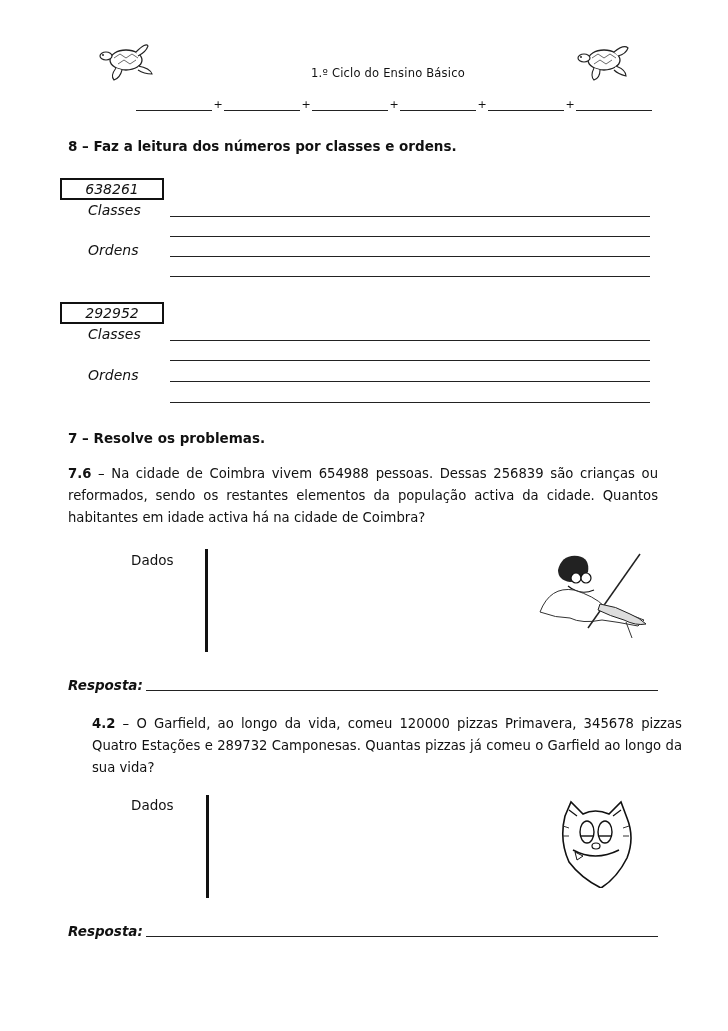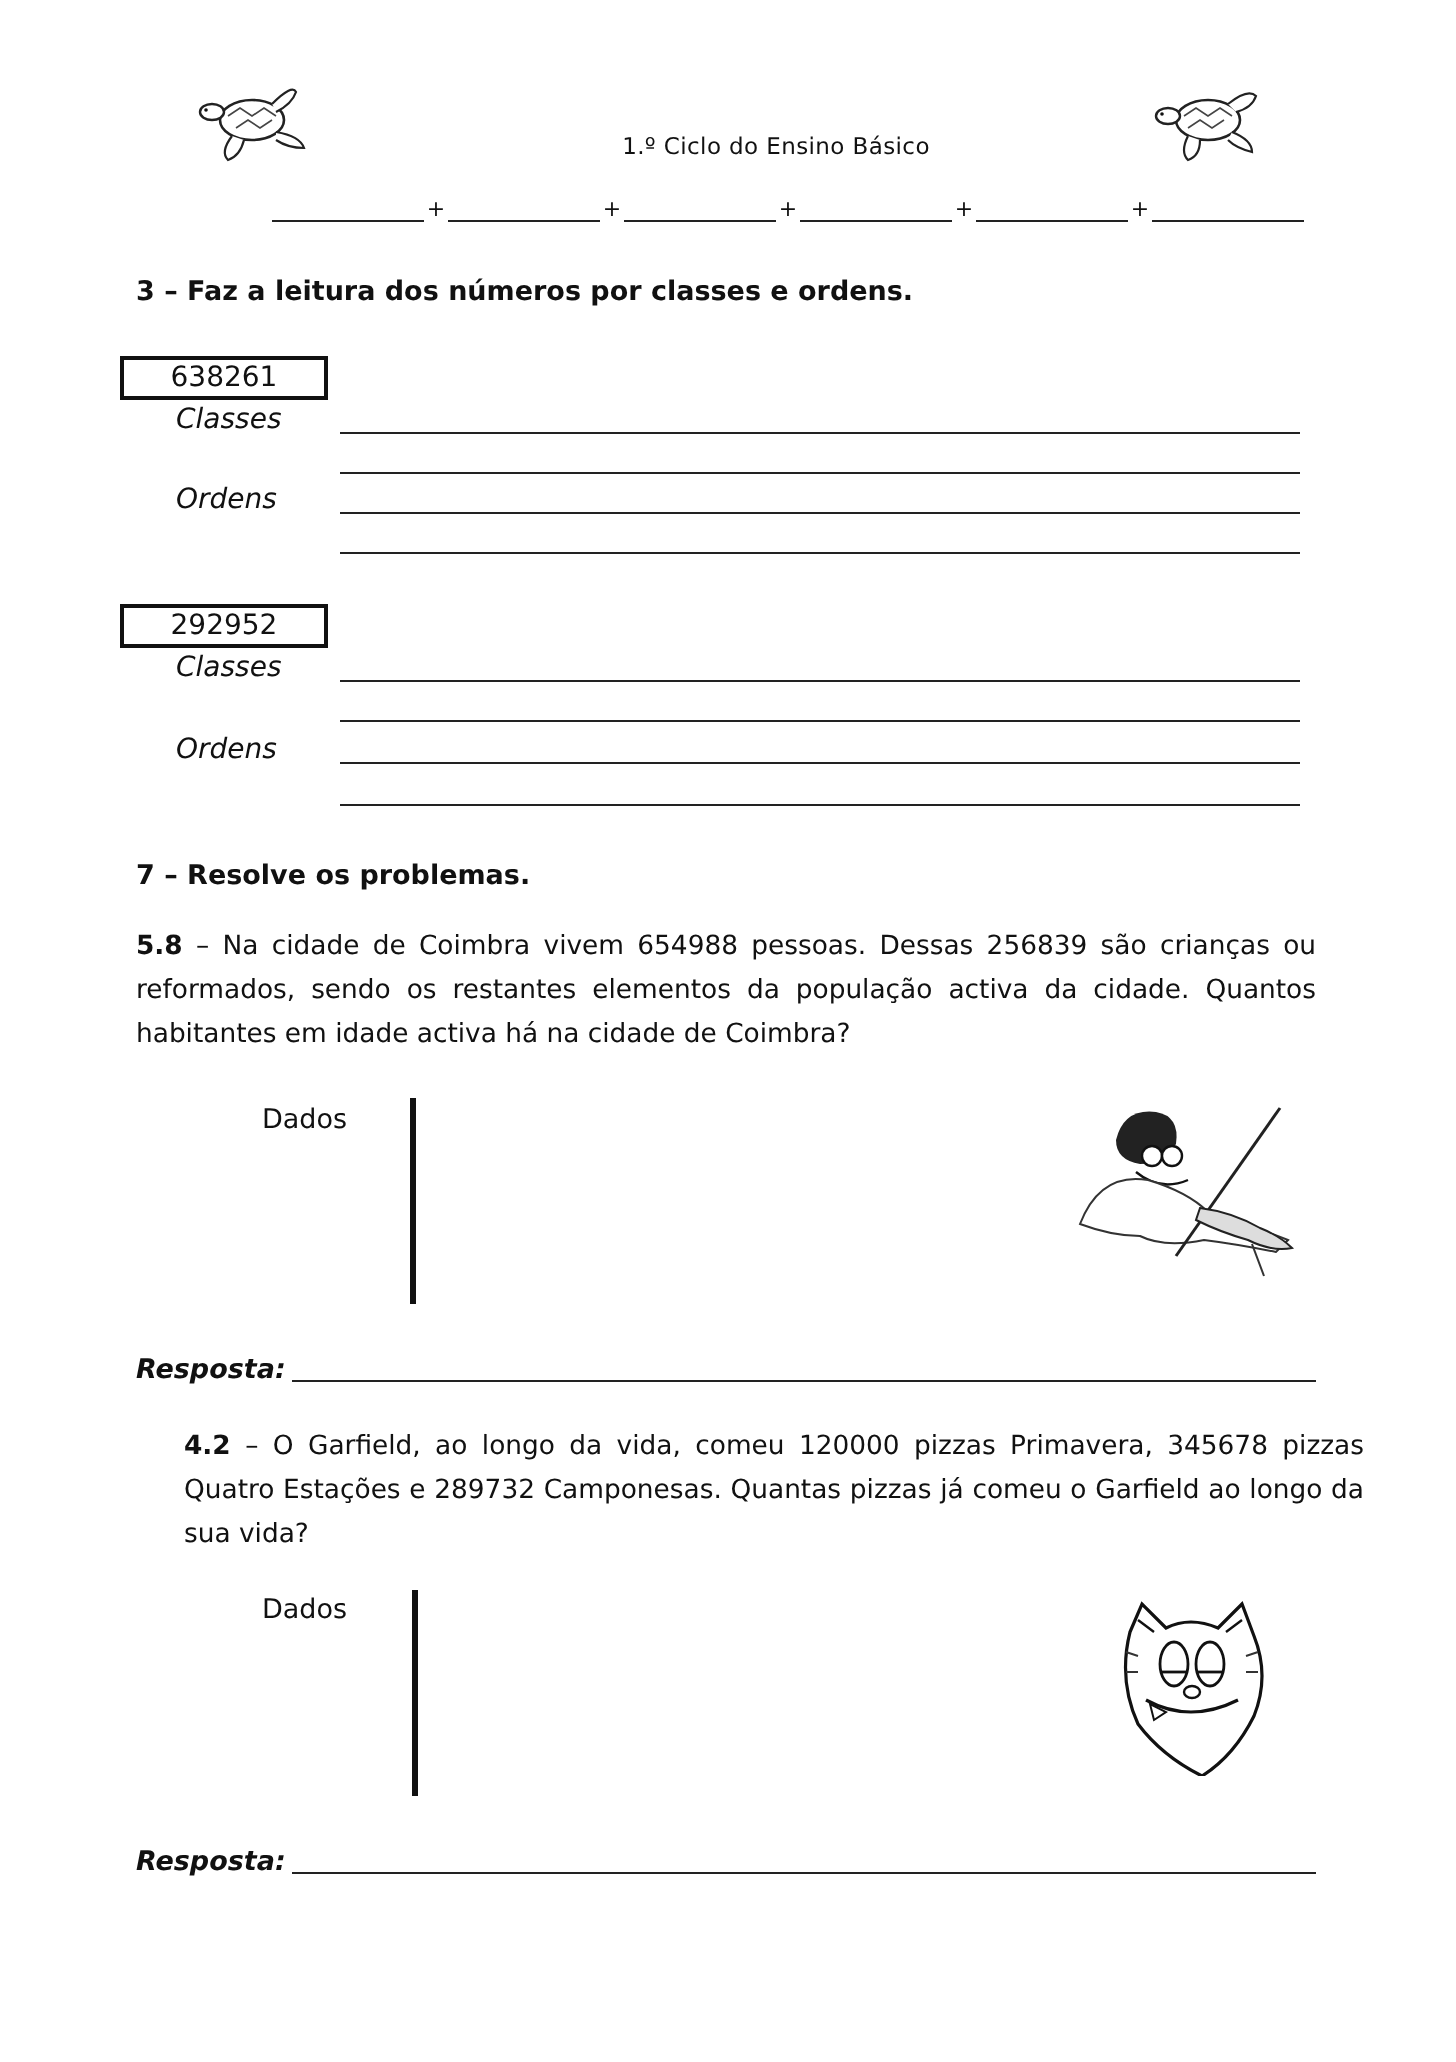--- a/index.html
+++ b/index.html
@@ -7,21 +7,21 @@
       width: 728px; height: 1031px; position: relative; overflow: hidden;
       font-family: "DejaVu Sans", sans-serif; color: #111;
     }
     .abs { position: absolute; }
     .header-title { left: 0; width: 728px; top: 66px; text-align: center; font-size: 11.5px; letter-spacing: 0.2px; padding-left: 24px; }
     .turtle { width: 64px; height: 44px; }
     .sum-line { top: 98px; left: 136px; font-size: 12px; white-space: nowrap; display: flex; align-items: flex-end; }
     .sum-line .blank { display: inline-block; width: 76px; border-bottom: 1.2px solid #222; height: 12px; }
     .sum-line .plus { display: inline-block; width: 12px; text-align: center; font-size: 11px; line-height: 12px; }
     .h3 { font-weight: bold; font-size: 13.5px; }
-    .numbox { width: 104px; height: 22px; border: 2px solid #111; box-sizing: border-box; text-align: center; font-size: 14px; line-height: 19px; }
+    .numbox { width: 104px; height: 22px; border: 2px solid #111; box-sizing: border-box; text-align: center; font-style: italic; font-size: 14px; line-height: 19px; }
     .label-it { font-style: italic; font-size: 14px; }
     .wline { height: 0; border-bottom: 1.2px solid #222; left: 170px; width: 480px; }
     .para { left: 68px; width: 590px; font-size: 13.2px; line-height: 22px; text-align: justify; }
     .para b { font-weight: bold; }
     .dados { font-size: 13.5px; }
     .vbar { width: 2.5px; background: #111; }
     .resp { left: 68px; font-weight: bold; font-size: 13.5px; font-style: italic; }
     .resp-line { height: 0; border-bottom: 1.2px solid #222; left: 146px; width: 512px; }
   </style>
 </head>
@@ -55,42 +55,42 @@
   <span class="plus">+</span>
   <span class="blank"></span>
   <span class="plus">+</span>
   <span class="blank"></span>
   <span class="plus">+</span>
   <span class="blank"></span>
   <span class="plus">+</span>
   <span class="blank"></span>
 </div>
 
-<div class="abs h3" style="left:68px;top:138px;">3 – Faz a leitura dos números por classes e ordens.</div>
+<div class="abs h3" style="left:68px;top:138px;">8 – Faz a leitura dos números por classes e ordens.</div>
 
 <div class="abs numbox" style="left:60px;top:178px;">638261</div>
 <div class="abs label-it" style="left:88px;top:202px;">Classes</div>
 <div class="abs wline" style="top:216px;"></div>
 <div class="abs wline" style="top:236px;"></div>
 <div class="abs label-it" style="left:88px;top:242px;">Ordens</div>
 <div class="abs wline" style="top:256px;"></div>
 <div class="abs wline" style="top:276px;"></div>
 
 <div class="abs numbox" style="left:60px;top:302px;">292952</div>
 <div class="abs label-it" style="left:88px;top:326px;">Classes</div>
 <div class="abs wline" style="top:340px;"></div>
 <div class="abs wline" style="top:360px;"></div>
 <div class="abs label-it" style="left:88px;top:367px;">Ordens</div>
 <div class="abs wline" style="top:381px;"></div>
 <div class="abs wline" style="top:402px;"></div>
 
 <div class="abs h3" style="left:68px;top:430px;">7 – Resolve os problemas.</div>
 
 <div class="abs para" style="top:463px;">
-  <b>5.8</b><span> – </span><span>Na cidade de Coimbra vivem 654988 pessoas. Dessas 256839 são crianças ou reformados, sendo os restantes elementos da população activa da cidade. Quantos habitantes em idade activa há na cidade de Coimbra?</span>
+  <b>7.6</b><span> – </span><span>Na cidade de Coimbra vivem 654988 pessoas. Dessas 256839 são crianças ou reformados, sendo os restantes elementos da população activa da cidade. Quantos habitantes em idade activa há na cidade de Coimbra?</span>
 </div>
 <div class="abs dados" style="left:131px;top:552px;">Dados</div>
 <div class="abs vbar" style="left:205px;top:549px;height:103px;"></div>
 <svg class="abs" style="left:530px;top:548px;width:132px;height:92px;" viewBox="0 0 132 92">
   <path d="M28 22 q4 -16 20 -14 q12 2 10 16 q-6 10 -18 10 q-12 -2 -12 -12z" fill="#222"></path>
   <circle cx="46" cy="30" r="5" fill="#fff" stroke="#111" stroke-width="1.2"></circle>
   <circle cx="56" cy="30" r="5" fill="#fff" stroke="#111" stroke-width="1.2"></circle>
   <path d="M38 38 q12 10 26 4" fill="none" stroke="#111" stroke-width="1.2"></path>
   <path d="M10 64 q10 -26 34 -22 q20 6 30 16 q20 6 40 14 l-6 6 q-20 -4 -36 -6 q-20 4 -32 -2 q-14 0 -30 -6z" fill="#fff" stroke="#333" stroke-width="1"></path>
   <line x1="58" y1="80" x2="110" y2="6" stroke="#222" stroke-width="1.5"></line>

